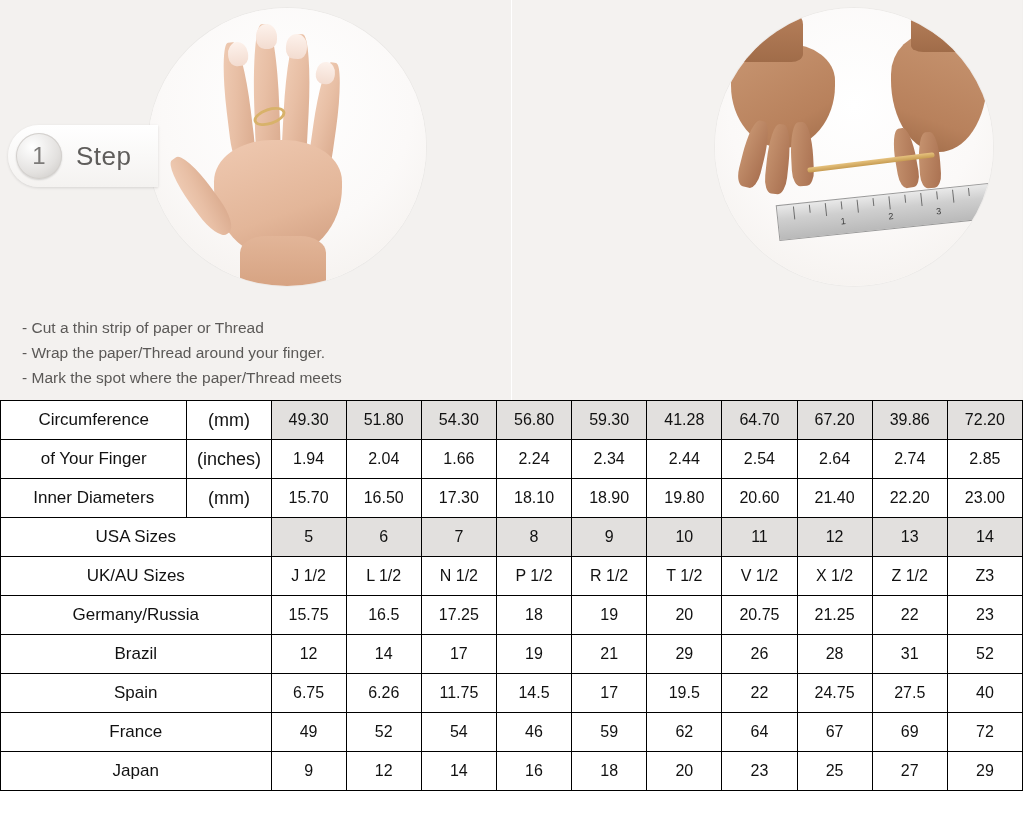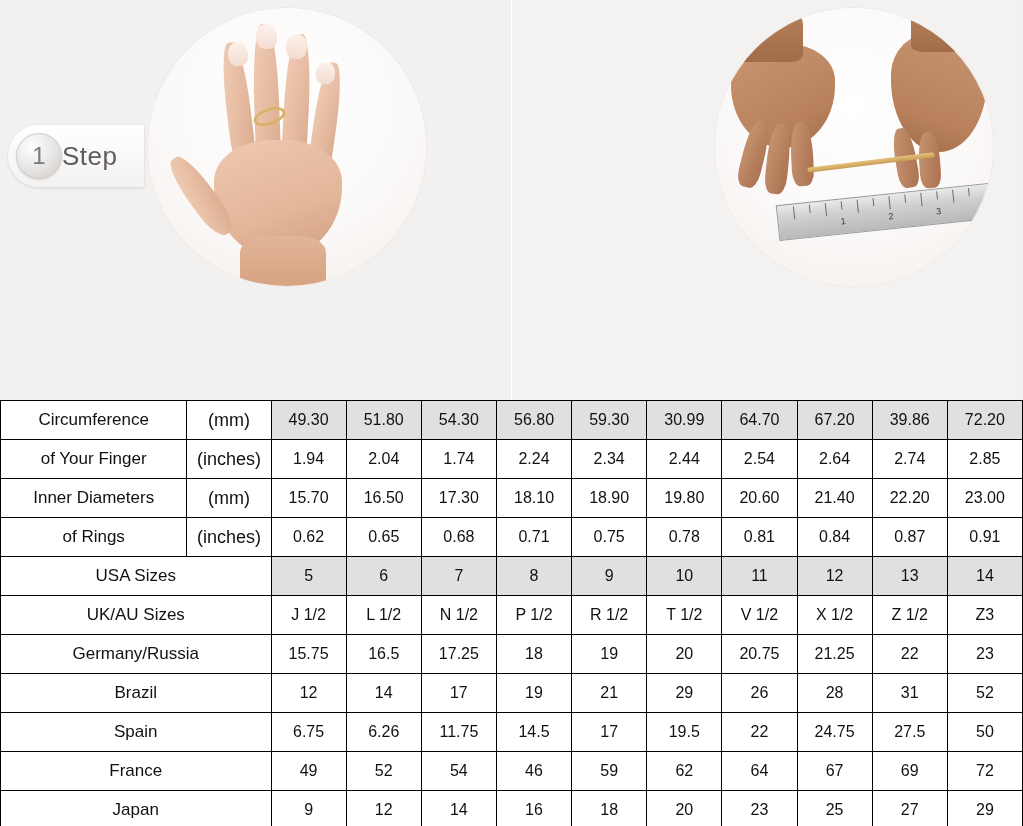--- a/index.html
+++ b/index.html
@@ -127,20 +127,21 @@
     width: 46px; height: 46px;
     margin-left: 8px;
     border-radius: 50%;
     background: radial-gradient(circle at 35% 30%, #ffffff 0%, #e3e1df 60%, #c8c5c2 100%);
     box-shadow: inset 0 0 0 1px #d3d0cd, 0 1px 2px rgba(0,0,0,0.15);
     display: flex; align-items: center; justify-content: center;
     font-size: 24px; color: #7c7a78;
     font-family: "Liberation Sans", sans-serif;
   }
   .step-word {
+    margin-left: 14px;
     font-size: 26px;
     color: #5f5d5b;
     letter-spacing: .5px;
   }
 
   
   .instructions {
     position: absolute;
     bottom: 10px;
     font-size: 15.5px;
@@ -209,20 +210,25 @@
         <div class="finger" style="left:40px;  top:142px; width:26px; height:92px; transform:rotate(-36deg); border-radius:40% 40% 45% 45% / 50% 50% 35% 35%;"></div>
         <div class="wrist" style="left:92px;  top:228px; width:86px; height:56px;"></div>
         <div class="thread-ring" style="left:105px; top:100px; width:27px; height:11px;"></div>
       </div>
 
       <div class="step-badge">
         <div class="step-num">1</div>
         <div class="step-word">Step</div>
       </div>
 
+      <div class="instructions">
+        <div>-  Cut a thin strip of paper or Thread</div>
+        <div>-  Wrap the paper/Thread around your finger.</div>
+        <div>-  Mark the spot where the paper/Thread meets</div>
+      </div>
     </div>
 
     <div class="step-panel right">
       <div class="photo-circle">
         <div class="hand-bg"></div>
 
         <div class="palm" style="left:16px;  top:36px;  width:104px; height:104px; background:linear-gradient(150deg,#c89672 0%,#b8815c 70%,#a06c49 100%);"></div>
         <div class="finger" style="left:28px;  top:112px; width:22px; height:68px; transform:rotate(14deg); background:linear-gradient(100deg,#c89672,#a97050);"></div>
         <div class="finger" style="left:52px;  top:116px; width:22px; height:70px; transform:rotate(6deg); background:linear-gradient(100deg,#c89672,#a97050);"></div>
         <div class="finger" style="left:76px;  top:114px; width:22px; height:64px; transform:rotate(-3deg); background:linear-gradient(100deg,#c89672,#a97050);"></div>
@@ -275,33 +281,33 @@
     <tbody>
 
       <tr>
         <td class="label-main">Circumference</td>
         <td class="unit">(mm)</td>
         <td class="shaded">49.30</td>
         <td class="shaded">51.80</td>
         <td class="shaded">54.30</td>
         <td class="shaded">56.80</td>
         <td class="shaded">59.30</td>
-        <td class="shaded">30.99</td>
+        <td class="shaded">41.28</td>
         <td class="shaded">64.70</td>
         <td class="shaded">67.20</td>
         <td class="shaded">39.86</td>
         <td class="shaded">72.20</td>
       </tr>
 
       <tr>
         <td class="label-main">of Your Finger</td>
         <td class="unit">(inches)</td>
         <td>1.94</td>
         <td>2.04</td>
-        <td>1.74</td>
+        <td>1.66</td>
         <td>2.24</td>
         <td>2.34</td>
         <td>2.44</td>
         <td>2.54</td>
         <td>2.64</td>
         <td>2.74</td>
         <td>2.85</td>
       </tr>
 
       <tr>
@@ -312,34 +318,20 @@
         <td>17.30</td>
         <td>18.10</td>
         <td>18.90</td>
         <td>19.80</td>
         <td>20.60</td>
         <td>21.40</td>
         <td>22.20</td>
         <td>23.00</td>
       </tr>
 
-      <tr>
-        <td class="label-main">of Rings</td>
-        <td class="unit">(inches)</td>
-        <td>0.62</td>
-        <td>0.65</td>
-        <td>0.68</td>
-        <td>0.71</td>
-        <td>0.75</td>
-        <td>0.78</td>
-        <td>0.81</td>
-        <td>0.84</td>
-        <td>0.87</td>
-        <td>0.91</td>
-      </tr>
 
       <tr>
         <td class="label-left" colspan="2">USA Sizes</td>
         <td class="shaded">5</td>
         <td class="shaded">6</td>
         <td class="shaded">7</td>
         <td class="shaded">8</td>
         <td class="shaded">9</td>
         <td class="shaded">10</td>
         <td class="shaded">11</td>
@@ -394,21 +386,21 @@
         <td class="label-left" colspan="2">Spain</td>
         <td>6.75</td>
         <td>6.26</td>
         <td>11.75</td>
         <td>14.5</td>
         <td>17</td>
         <td>19.5</td>
         <td>22</td>
         <td>24.75</td>
         <td>27.5</td>
-        <td>50</td>
+        <td>40</td>
       </tr>
 
       <tr>
         <td class="label-left" colspan="2">France</td>
         <td>49</td>
         <td>52</td>
         <td>54</td>
         <td>46</td>
         <td>59</td>
         <td>62</td>

